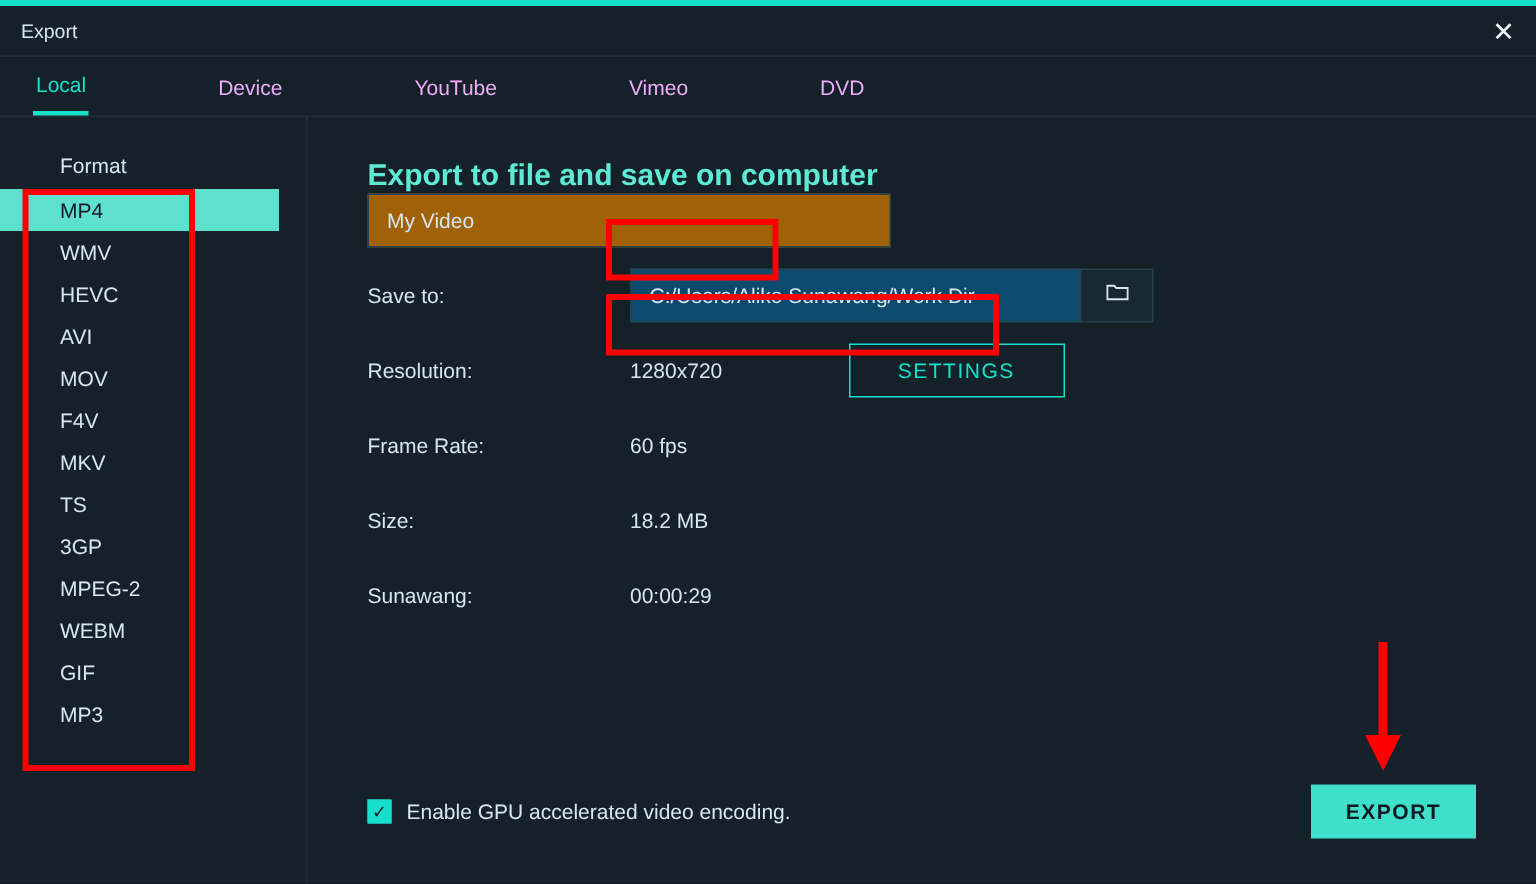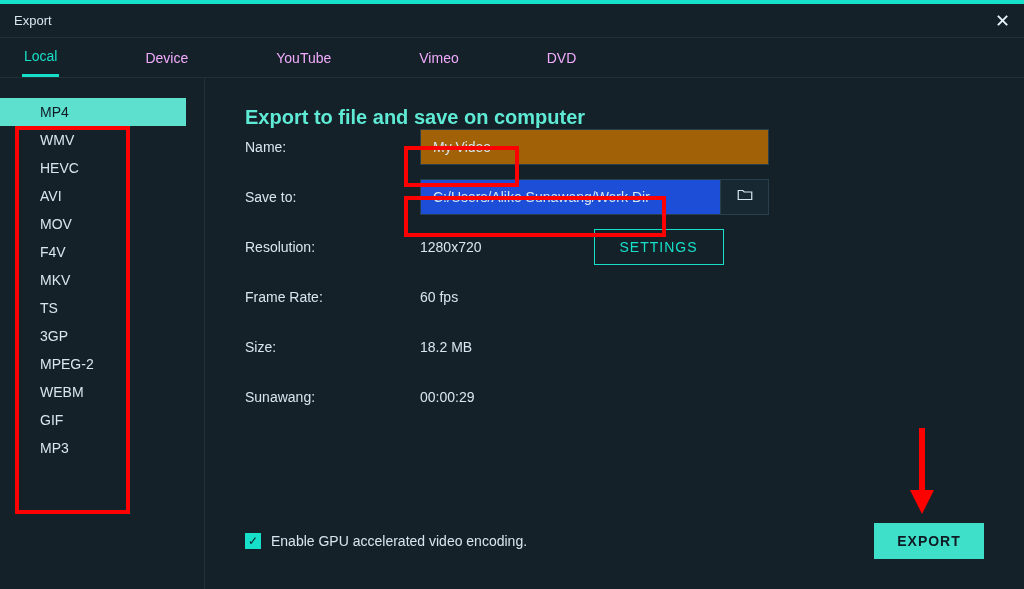--- a/index.html
+++ b/index.html
@@ -16,24 +16,24 @@
   .sidebar .fmt-title { font-size: 14px; color: #d7e6ef; padding: 4px 0 8px 40px; }
   .fmt-list { list-style: none; text-align: right; }
   .fmt-item { font-size: 14px; color: #d7e6ef; height: 28px; display: flex; align-items: center; padding-left: 40px; cursor: pointer; width: 186px; margin-left: 0; }
   .fmt-item.selected { background: #5ee0cf; color: #0f1a24; }
   .main { flex: 1; padding: 28px 40px 20px 40px; position: relative; }
   .main-title { font-size: 20px; color: #5eead4; }
   .row { display: flex; align-items: center; height: 36px; margin-bottom: 14px; }
   .row .label { width: 175px; font-size: 14px; color: #d7e6ef; }
   .row .value { font-size: 14px; color: #d7e6ef; }
   .text-input { width: 349px; height: 36px; background: #a16207; border: 1px solid #27404c; color: #d7e6ef; font-size: 14px; padding: 0 12px; outline: none; }
-  .path-input { width: 300px; height: 36px; background: #1d4ed8; border: 1px solid #27404c; border-right: none; color: #d7e6ef; font-size: 14px; padding: 14px 12px; outline: none; }
+  .path-input { width: 300px; height: 36px; background: #0c4a6e; border: 1px solid #27404c; border-right: none; color: #d7e6ef; font-size: 14px; padding: 14px 12px; outline: none; }
   .folder-btn { width: 49px; height: 36px; background: #182832; border: 1px solid #27404c; display: flex; align-items: center; justify-content: center; cursor: pointer; }
   .folder-icon svg { width: 18px; height: 18px; }
-  .settings-btn { width: 130px; height: 36px; margin-left: 112px; background: transparent; border: 1px solid #16e0c9; color: #16e0c9; font-size: 14px; letter-spacing: 1px; cursor: pointer; }
+  .settings-btn { width: 144px; height: 36px; margin-left: 84px; background: transparent; border: 1px solid #16e0c9; color: #16e0c9; font-size: 14px; letter-spacing: 1px; cursor: pointer; }
   .bottom-row { position: absolute; left: 40px; right: 40px; bottom: 30px; display: flex; align-items: center; justify-content: space-between; }
   .gpu-wrap { display: flex; align-items: center; gap: 10px; }
   .checkbox { width: 16px; height: 16px; border: 1px solid #16e0c9; display: inline-flex; align-items: center; justify-content: center; background: #16e0c9; color: #0f1a24; font-size: 12px; line-height: 1; cursor: pointer; }
   .gpu-label { font-size: 14px; color: #d7e6ef; }
   .export-btn { width: 110px; height: 36px; background: #3fe0c9; border: none; color: #0f1a24; font-size: 14px; font-weight: 600; letter-spacing: 1px; cursor: pointer; }
   
   .anno { position: absolute; border: 4px solid #ff0000; pointer-events: none; }
   .arrow { position: absolute; pointer-events: none; }
 </style>
 </head>
@@ -50,20 +50,21 @@
     <div class="tab active">Local</div>
     <div class="tab">Device</div>
     <div class="tab">YouTube</div>
     <div class="tab">Vimeo</div>
     <div class="tab">DVD</div>
   </div>
 
   <div class="body">
 
     <aside class="sidebar">
+      <div class="fmt-title">Format</div>
       <ul class="fmt-list">
         <li class="fmt-item selected">MP4</li>
         <li class="fmt-item">WMV</li>
         <li class="fmt-item">HEVC</li>
         <li class="fmt-item">AVI</li>
         <li class="fmt-item">MOV</li>
         <li class="fmt-item">F4V</li>
         <li class="fmt-item">MKV</li>
         <li class="fmt-item">TS</li>
         <li class="fmt-item">3GP</li>
@@ -71,21 +72,20 @@
         <li class="fmt-item">WEBM</li>
         <li class="fmt-item">GIF</li>
         <li class="fmt-item">MP3</li>
       </ul>
     </aside>
 
     <section class="main">
       <h2 class="main-title">Export to file and save on computer</h2>
 
       <div class="row">
-        <span class="label">Name:</span>
         <input class="text-input" value="My Video" style="">
       </div>
 
       <div class="row">
         <span class="label">Save to:</span>
         <input class="path-input" value="C:/Users/Aliko Sunawang/Work Dir" style="">
         <div class="folder-btn">
           <span class="folder-icon">
             <svg viewBox="0 0 24 24" fill="none" stroke="#d7e6ef" stroke-width="1.6">
                 <path d="M3 6h6l2 2h10v10H3z"></path>

